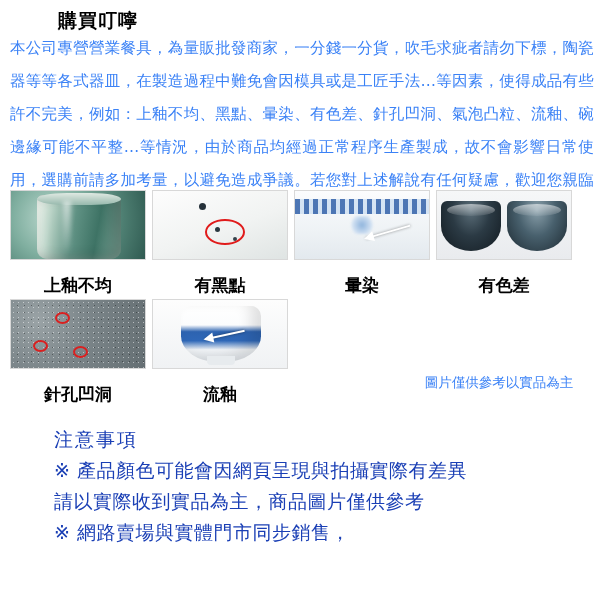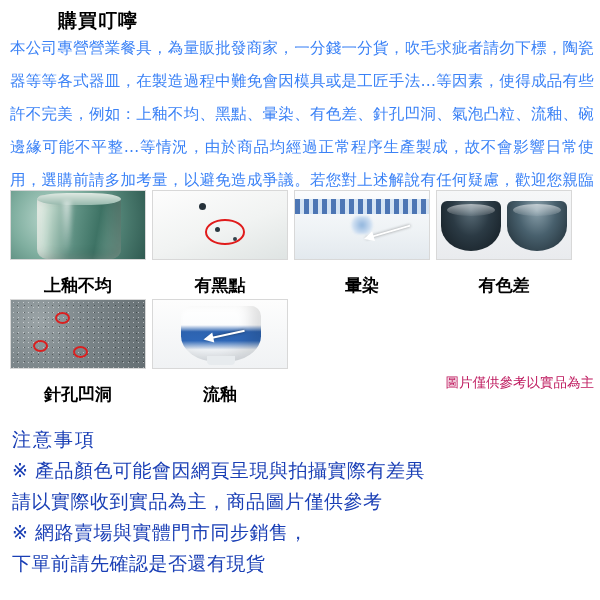--- a/index.html
+++ b/index.html
@@ -190,36 +190,36 @@
     border-top: 5px solid transparent; border-bottom: 5px solid transparent;
     border-right: 10px solid #fff;
   }
 
   .disclaimer {
     position: absolute;
     left: 404px;
     top: 374px;
     width: 190px;
     font-size: 13.5px;
-    text-align: right;
-    color: #be185d;
+    text-align: center;
+    color: #3b82f6;
   }
 
   
   .notes {
     position: absolute;
     left: 12px;
     top: 424px;
     width: 576px;
     color: #1a3fb5;
     font-size: 19px;
     line-height: 31px;
     letter-spacing: 0.5px;
   }
-  .notes div { white-space: nowrap; }
+  .notes div { white-space: nowrap; margin-left: 42px; }
   .notes .hdr { letter-spacing: 2px; }
 </style>
 </head>
 <body>
 
 <div class="page">
 
   <div class="title">購買叮嚀</div>
 
   <div class="intro">
@@ -293,16 +293,15 @@
     </div>
   </div>
 
   <div class="disclaimer">圖片僅供參考以實品為主</div>
 
   <div class="notes">
     <div class="hdr">注意事項</div>
     <div>※ 產品顏色可能會因網頁呈現與拍攝實際有差異</div>
     <div>請以實際收到實品為主，商品圖片僅供參考</div>
     <div>※ 網路賣場與實體門市同步銷售，</div>
-    <div>下單前請先確認是否還有現貨</div>
   </div>
 
 </div>
 
 </body></html>

